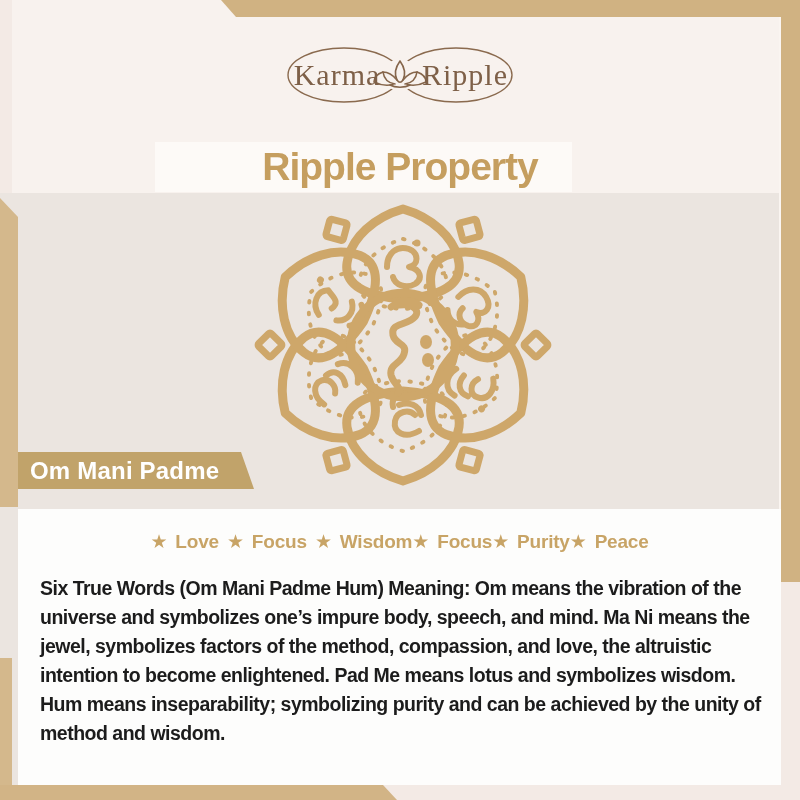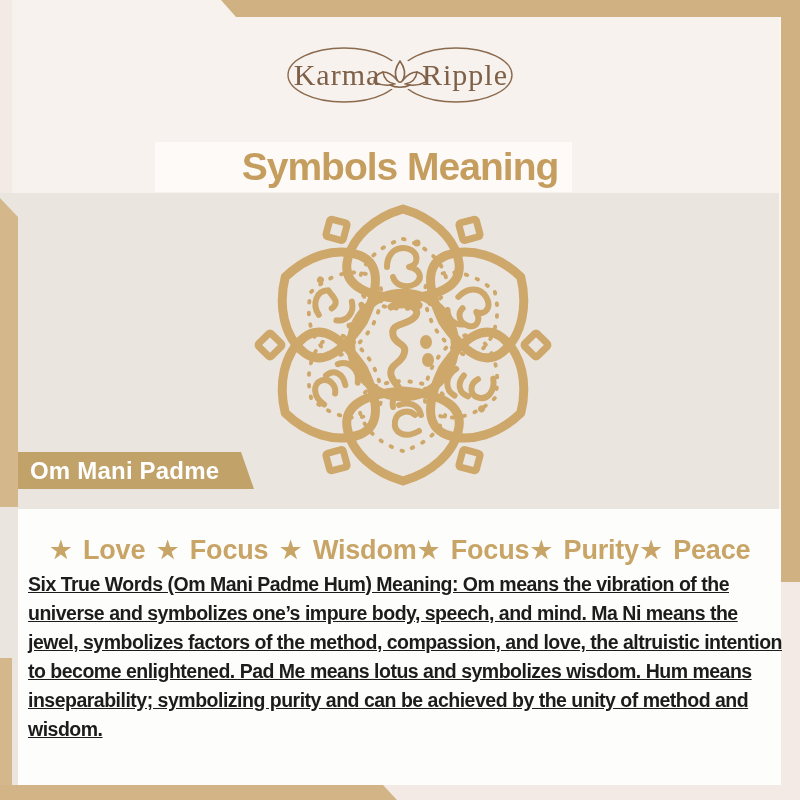--- a/index.html
+++ b/index.html
@@ -52,31 +52,31 @@
     clip-path:polygon(0 0, 223px 0, 236px 100%, 0 100%);
   }
   .mantra-badge span {
     display:block; line-height:37px; padding-left:12px;
     font-size:24px; font-weight:bold; color:#ffffff; letter-spacing:0.2px;
   }
 
   
   .content-card { left:18px; top:509px; width:763px; height:276px; background:#fdfdfc; }
   .virtues-tagline {
-    margin-top:21px; text-align:center;
-    font-size:27px; font-weight:bold; color:#c8a466;
+    margin-top:13px; text-align:center;
+    font-size:19px; font-weight:bold; color:#c8a466;
     letter-spacing:-0.2px; word-spacing:3px; height:40px; line-height:40px;
     font-family:"Liberation Sans","DejaVu Sans",sans-serif;
   }
   .body-text {
     padding:0 4px 0 10px; width:770px;
     font-size:19.5px; font-weight:bold; color:#1c1c1c;
     line-height:29px; letter-spacing:-0.5px;
   }
-  .body-text p { margin:0;text-decoration:underline; }
+  .body-text p { margin:12px; }
 </style>
 </head>
 <body>
 
 <div class="abs top-card"></div>
 <div class="abs mid-zone"></div>
 <div class="abs edge-line"></div>
 
 <div class="abs top-ribbon"></div>
 <div class="abs right-ribbon"></div>
@@ -97,21 +97,21 @@
     <path d="M3 4 C8 -2 12 -4 17 -4 C16 3 12 7 5 8"></path>
     <path d="M-17 -4 C-23 -2 -26 2 -26 6 C-20 9 -13 10 -7 8.5"></path>
     <path d="M17 -4 C23 -2 26 2 26 6 C20 9 13 10 7 8.5"></path>
     <path d="M-10 9 C-5 12 5 12 10 9"></path>
   </g>
   <text x="57" y="43" text-anchor="middle" font-family="Liberation Serif, DejaVu Serif, serif" font-size="30" letter-spacing="1" fill="#7e6048">Karma</text>
   <text x="185" y="43" text-anchor="middle" font-family="Liberation Serif, DejaVu Serif, serif" font-size="30" letter-spacing="1" fill="#7e6048">Ripple</text>
 </svg>
 
 <div class="abs title-banner"></div>
-<div class="abs page-title">Symbols Meaning</div>
+<div class="abs page-title">Ripple Property</div>
 
 <svg class="abs mandala" viewBox="-152 -152 304 304">
   <g fill="none" stroke="#cea76a" stroke-linecap="round" stroke-linejoin="round">
 
     <g>
       <path stroke-width="9" d="M0 -136 C28 -128 52 -108 56 -82 C59 -60 38 -49 0 -46 C-38 -49 -59 -60 -56 -82 C-52 -108 -28 -128 0 -136 Z"></path>
       <path stroke-width="5" stroke-dasharray="2 13" transform="scale(0.78)" d="M0 -136 C28 -128 52 -108 56 -82 C59 -60 38 -49 0 -46 C-38 -49 -59 -60 -56 -82 C-52 -108 -28 -128 0 -136 Z"></path>
       <path stroke-width="6" d="M-16 -78 c0 -14 10 -22 22 -18 c10 4 10 16 0 18 c12 2 14 12 6 17 c-9 5 -20 1 -22 -7"></path>
       <circle cx="14" cy="-102" r="3.5" fill="#cea76a" stroke="none"></circle>
     </g>

